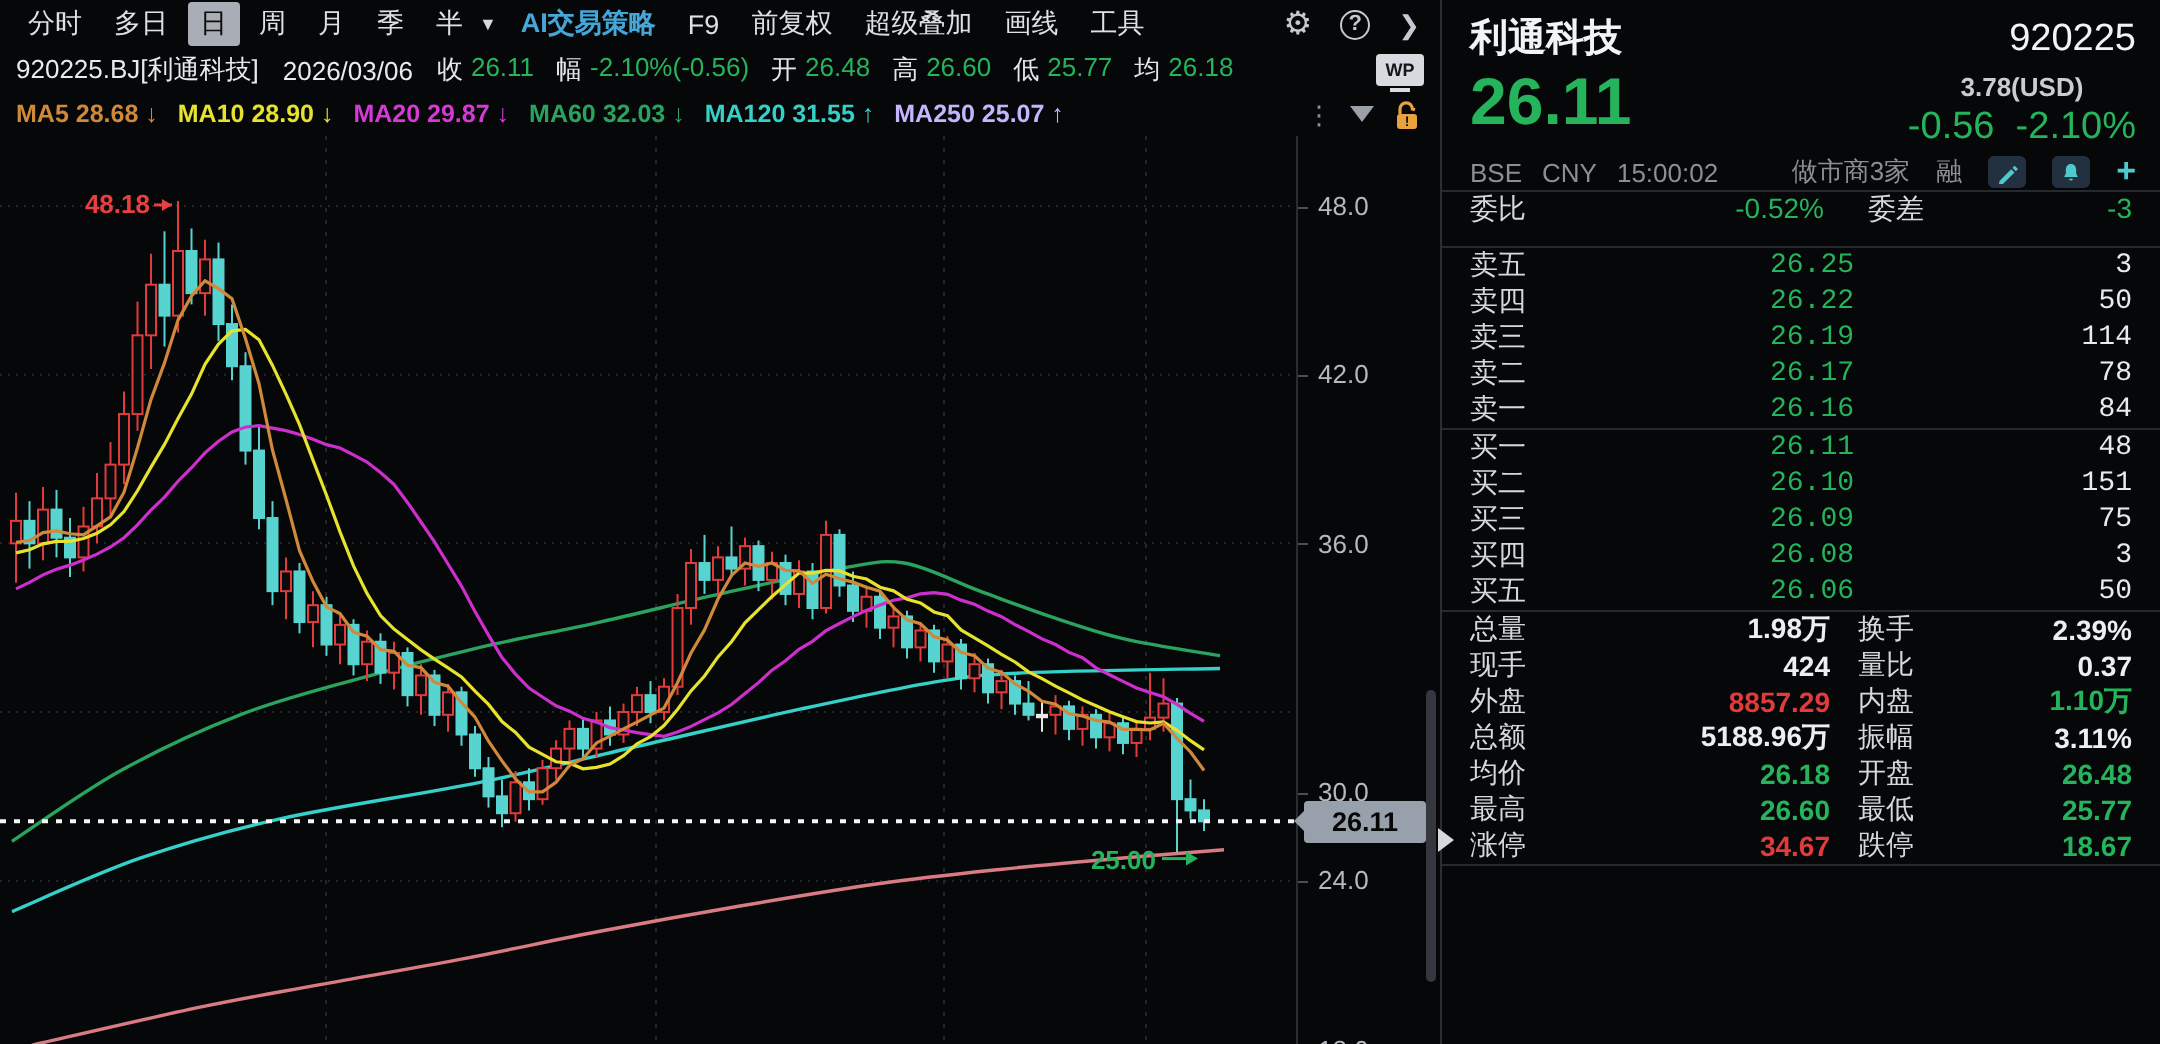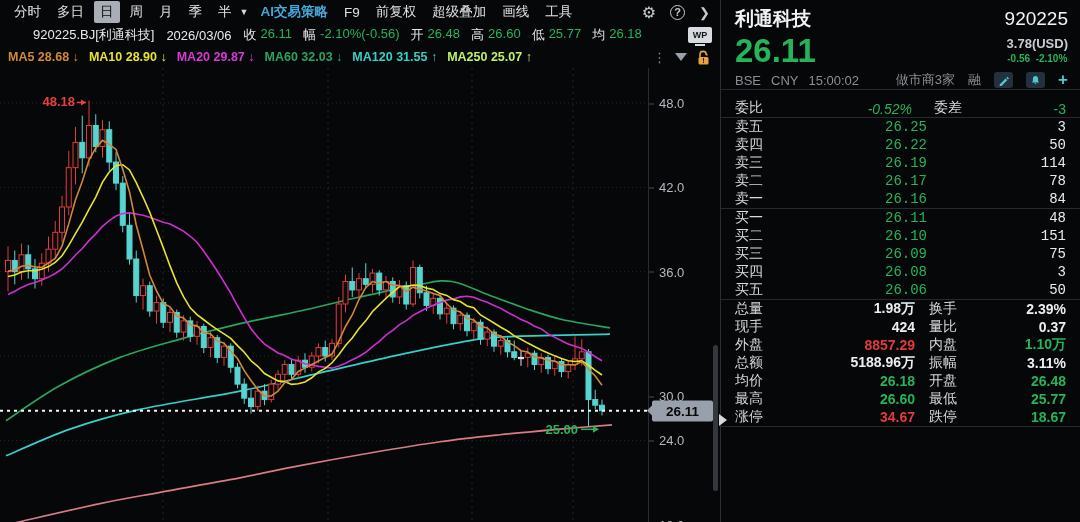--- a/index.html
+++ b/index.html
@@ -16,21 +16,21 @@
   .tb-item.ai { font-weight:bold; }
   .tb-caret { font-size:9px; color:#d5d8dc; padding:0 4px 0 0; }
   .tb-icons { margin-left:auto; display:flex; align-items:center; gap:14px; padding-right:4px; }
   .gear { font-size:16px; color:#c6cad0; cursor:pointer; }
   .help { width:15px; height:15px; border:1.5px solid #c6cad0; border-radius:50%; color:#c6cad0;
           font-size:11px; display:flex; align-items:center; justify-content:center; font-weight:bold; cursor:pointer; }
   .chev { font-size:13px; color:#c6cad0; cursor:pointer; }
 
   .infobar { height:22px; flex:0 0 22px; display:flex; align-items:center; padding:0 8px;
              font-size:13px; white-space:nowrap; }
-  .infobar .sym { color:#e8eaee; margin-right:12px;margin-left:25px; }
+  .infobar .sym { color:#e8eaee; margin-right:12px; }
   .infobar .date { color:#e8eaee; margin-right:12px; }
   .pair { display:flex; gap:4px; margin-right:11px; }
   .pair .lb { color:#e3e5e8; }
   .pair .vl { color:#25b45b; }
   .wp-icon { margin-left:auto; width:24px; height:16px; background:#d7dbe0; border-radius:2px;
              color:#15161a; font-size:9px; font-weight:bold; display:flex; align-items:center;
              justify-content:center; position:relative; cursor:pointer; }
   .wp-icon:after { content:""; position:absolute; bottom:-3px; left:7px; width:10px; height:2px; background:#d7dbe0; }
 
   .mabar { height:22px; flex:0 0 22px; display:flex; align-items:center; padding:0 8px;
@@ -60,36 +60,36 @@
            border-top:6px solid transparent; border-bottom:6px solid transparent; border-left:8px solid #d5d9de; }
 
   .p-head { flex:0 0 88px; padding:6px 12px 0 14px; }
   .p-row1 { display:flex; justify-content:space-between; align-items:baseline; }
   .p-name { font-size:19px; font-weight:bold; color:#f2f3f5; }
   .p-code { font-size:19px; color:#f2f3f5; }
   .p-row2 { display:flex; justify-content:space-between; margin-top:1px; }
   .p-price { font-size:33px; font-weight:bold; color:#25b45b; line-height:36px; }
   .p-right { text-align:center; }
   .p-usd { font-size:13px; color:#c9ccd1; font-weight:bold; margin-top:3px; }
-  .p-chg { font-size:10px; color:#25b45b; font-weight:bold; margin-top:2px; }
+  .p-chg { font-size:19px; color:#25b45b; font-weight:normal; margin-top:2px; }
   .p-row3 { display:flex; align-items:center; margin-top:2px; font-size:13px; color:#8a8f96; }
   .p-meta { display:flex; gap:10px; }
   .p-mk { margin-left:auto; display:flex; align-items:center; gap:13px; color:#8a8f96; }
   .sq-icon { width:19px; height:16px; background:#22303f; border-radius:3px; display:flex;
              align-items:center; justify-content:center; cursor:pointer; }
   .plus-ic { color:#4fc8ce; font-size:17px; font-weight:bold; line-height:16px; cursor:pointer; }
 
   .divider { height:1px; background:#26292d; flex:0 0 1px; }
   .q-row { flex:0 0 23.5px; display:flex; align-items:center; padding:0 14px; font-size:14px;font-family:Liberation Mono, monospace; }
   .q-row .lab { width:62px; color:#d5d8dc; }
   .q-row .prc { width:130px; text-align:right; color:#25b45b; }
   .q-row .vol { flex:1; text-align:right; color:#e8eaed; }
-  .wb-row { flex:0 0 27px; display:flex; align-items:flex-end; padding:0 14px; font-size:14px; }
+  .wb-row { flex:0 0 27px; display:flex; align-items:flex-start; padding:0 14px; font-size:14px; }
   .wb-row .lab { width:62px; color:#d5d8dc; }
-  .wb-row .v1 { width:115px; text-align:right; color:#25b45b;font-style:italic; }
+  .wb-row .v1 { width:115px; text-align:right; color:#25b45b; }
   .wb-row .lab2 { margin-left:22px; color:#d5d8dc; }
   .wb-row .v2 { flex:1; text-align:right; color:#25b45b; }
   .st-row { flex:0 0 22.4px; display:flex; align-items:center; padding:0 14px; font-size:14px; }
   .st-row .lab { width:48px; color:#d5d8dc; }
   .st-row .val1 { width:132px; text-align:right; font-weight:bold; }
   .st-row .lab2 { margin-left:14px; width:48px; color:#d5d8dc; }
   .st-row .val2 { flex:1; text-align:right; font-weight:bold; }
   .cw { color:#eceef1; } .cg { color:#25b45b; } .cr { color:#e23b3b; }
 </style>
 </head>
@@ -157,21 +157,21 @@
       <span class="wp-icon">WP</span>
     </div>
 
     <div class="mabar">
       <span style="display:flex;">
           <span class="ma-item" style="color: rgb(208, 136, 58);">MA5 28.68 ↓</span>
           <span class="ma-item" style="color: rgb(230, 226, 46);">MA10 28.90 ↓</span>
           <span class="ma-item" style="color: rgb(214, 58, 214);">MA20 29.87 ↓</span>
           <span class="ma-item" style="color: rgb(42, 163, 95);">MA60 32.03 ↓</span>
           <span class="ma-item" style="color: rgb(53, 208, 200);">MA120 31.55 ↑</span>
-          <span class="ma-item" style="color: #bef264;">MA250 25.07 ↑</span>
+          <span class="ma-item" style="color: #c4b5fd;">MA250 25.07 ↑</span>
         </span>
       <span class="ma-trail">
         <span class="dots">⋮</span>
         <span class="tri-down"></span>
         <svg width="17" height="17" viewBox="0 0 17 17">
           <path d="M5 8 V5.5 a3.1 3.1 0 0 1 6.2 0 l1.3 .4" fill="none" stroke="#e8a33d" stroke-width="1.6"></path>
           <rect x="3.5" y="8" width="10" height="7.5" rx="1.5" fill="#e8a33d"></rect>
           <text x="8.5" y="14" font-size="7" font-weight="bold" fill="#120d02" text-anchor="middle">!</text>
         </svg>
       </span>

